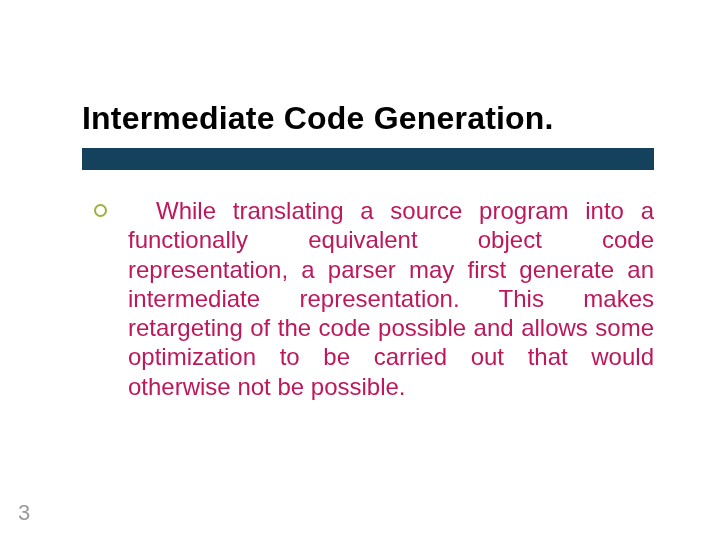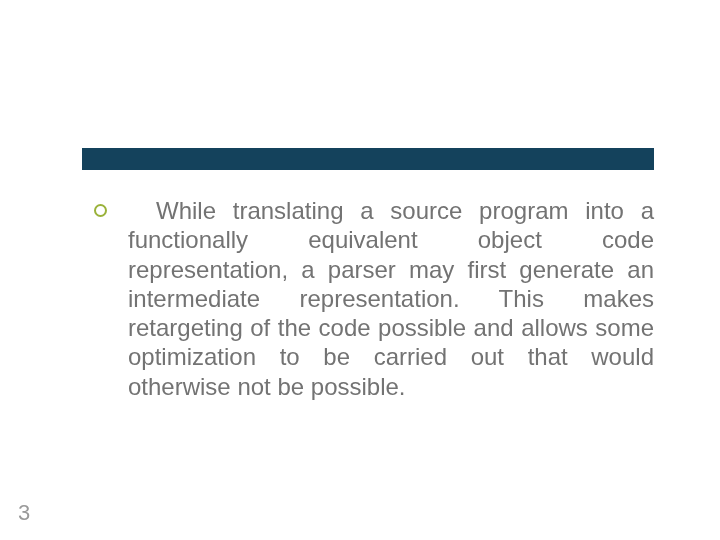--- a/index.html
+++ b/index.html
@@ -47,37 +47,38 @@
   }
   .body-wrap {
     position: absolute;
     left: 128px;
     top: 196px;
     width: 526px;
   }
   .body {
     font-size: 24px;
     line-height: 1.22;
-    color: #737373;
+    color: #be185d;
     text-align: justify;
     text-align-last: left;
     text-indent: 28px;
   }
   .page-number {
     position: absolute;
     left: 18px;
     bottom: 14px;
     font-size: 22px;
     color: #9a9a9a;
     font-weight: normal;
   }
 </style>
 </head>
 <body>
 
 <div class="slide">
+  <div class="title">Intermediate Code Generation.</div>
   <div class="rule"></div>
   <div class="bullet-dot"></div>
   <div class="body-wrap">
     <div class="body">While translating a source program into a functionally equivalent object code representation, a parser may first generate an intermediate representation. This makes retargeting of the code possible and allows some optimization to be carried out that would otherwise not be possible.</div>
   </div>
   <div class="page-number">3</div>
 </div>
 
 </body></html>

